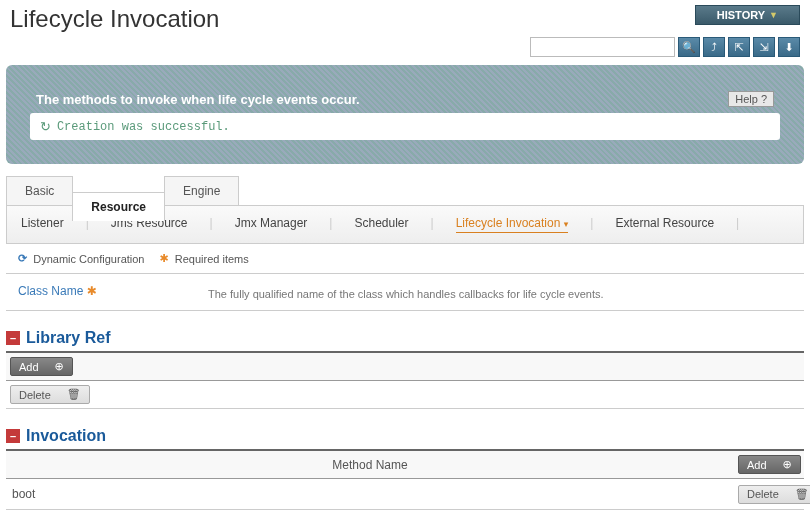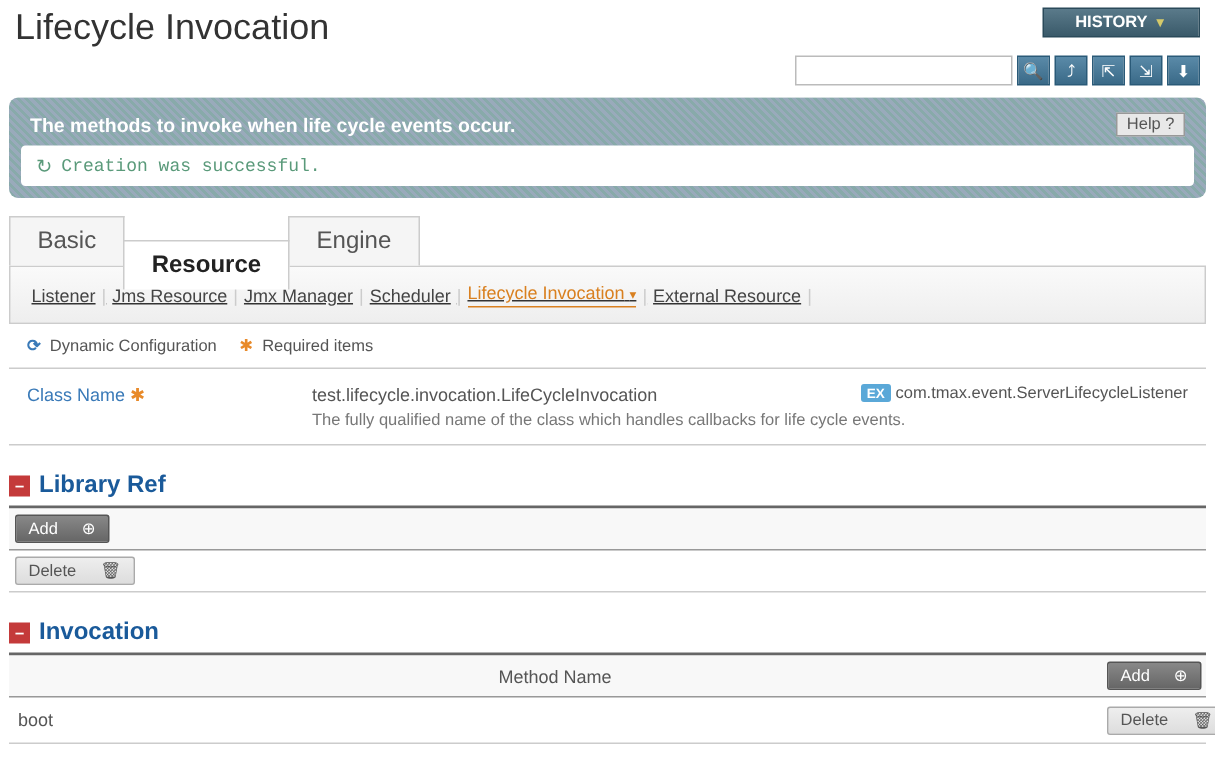--- a/index.html
+++ b/index.html
@@ -4,31 +4,31 @@
 <style>
 * { box-sizing: border-box; margin: 0; padding: 0; }
 body { font-family: Arial, sans-serif; font-size: 12px; color: #333; background: #fff; width: 810px; }
 .header-row { display: flex; justify-content: space-between; align-items: flex-start; padding: 5px 10px 0 10px; }
 .page-title { font-size: 24px; font-weight: normal; color: #333; }
 .history-btn { background: linear-gradient(#5a7a8a,#3a5a6a); color: #fff; padding: 3px 21px; border: 1px solid #2a4a5a; font-size: 11px; font-weight: bold; cursor: pointer; display: flex; align-items: center; gap: 4px; }
 .history-btn .chev { font-size: 9px; color: #d4c96a; }
 .toolbar-row { display: flex; justify-content: flex-end; align-items: center; gap: 3px; padding: 4px 10px 8px 10px; }
 .search-box { width: 145px; height: 20px; border: 1px solid #bbb; padding: 2px 4px; font-size: 11px; }
 .tb-btn { width: 22px; height: 20px; background: linear-gradient(#5a8aa8,#3a6a88); border: 1px solid #2a5a78; display: flex; align-items: center; justify-content: center; color: #fff; cursor: pointer; font-size: 11px; }
-.info-panel { background: repeating-linear-gradient(45deg,#9ab,#9ab 2px,#8aa 2px,#8aa 4px); background-color: #8aa; margin: 0 6px; border-radius: 6px; padding: 8px; }
+.info-panel { background: repeating-linear-gradient(45deg,#9ab,#9ab 2px,#8aa 2px,#8aa 4px); background-color: #8aa; margin: 0 6px; border-radius: 6px; padding: 24px; }
 .info-head { display: flex; justify-content: space-between; align-items: center; padding: 2px 6px 6px 6px; }
 .info-text { color: #fff; font-weight: bold; font-size: 13px; }
 .help-btn { background: #e8e8e8; border: 1px solid #999; padding: 1px 6px; font-size: 11px; cursor: pointer; color: #555; }
 .msg-box { background: #fff; border-radius: 3px; padding: 6px 10px; display: flex; align-items: center; gap: 6px; }
 .msg-icon { color: #5a9a7a; font-size: 13px; }
 .msg-text { font-family: "Courier New", monospace; color: #5a9a7a; font-size: 12px; }
 .tabs { display: flex; margin: 12px 6px 0 6px; border-bottom: 1px solid #ccc; }
-.tab { padding: 7px 18px; border: 1px solid #ccc; border-bottom: none; background: #f5f5f5; color: #555; cursor: pointer; font-size: 16px; margin-right: -1px; }
+.tab { padding: 7px 18px; border: 1px solid #ccc; border-bottom: none; background: #f5f5f5; color: #555; cursor: pointer; font-size: 12px; margin-right: -1px; }
 .tab.active { background: #fff; font-weight: bold; color: #222; position: relative; top: 16px; }
-.subtabs { display: flex; align-items: center; gap: 4px; padding: 10px 14px; background: linear-gradient(#fafafa,#eee); border: 1px solid #ccc; border-top: none; margin: 0 6px; font-size: 12px; text-decoration: underline; }
+.subtabs { display: flex; gap: 22px; padding: 10px 14px; background: linear-gradient(#fafafa,#eee); border: 1px solid #ccc; border-top: none; margin: 0 6px; font-size: 12px; }
 .subtab { color: #444; cursor: pointer; }
 .subtab.active { color: #d98020; border-bottom: 1px solid #d98020; padding-bottom: 2px; }
 .subtab-sep { color: #ccc; }
 .dropdown-arrow { color: #d98020; font-size: 9px; }
 .legend { display: flex; align-items: center; gap: 6px; padding: 8px 12px; font-size: 11px; color: #555; border-bottom: 1px solid #ccc; margin: 0 6px; }
 .refresh-icon { color: #3a7ab8; font-weight: bold; }
 .star { color: #e88a2a; }
 .field-row { display: flex; padding: 10px 12px; border-bottom: 1px solid #ccc; margin: 0 6px; }
 .field-label { width: 190px; color: #3a7ab8; font-size: 12px; }
 .field-content { flex: 1; }
@@ -110,27 +110,20 @@
   <span class="star">✱</span>
   <span>Required items</span>
 </div>
 
 <div class="field-row">
   <div class="field-label">
     <span>Class Name</span>
     <span class="star">✱</span>
   </div>
   <div class="field-content">
-    <div style="display:flex; justify-content:space-between; align-items:flex-start;">
-      <span class="field-value">test.lifecycle.invocation.LifeCycleInvocation</span>
-      <span class="field-example">
-        <span class="ex-badge">EX</span>
-        <span>com.tmax.event.ServerLifecycleListener</span>
-      </span>
-    </div>
     <div class="field-desc">The fully qualified name of the class which handles callbacks for life cycle events.</div>
   </div>
 </div>
 
 <div class="section">
   <div class="section-title">
     <span class="collapse-icon">–</span>
     <span>Library Ref</span>
   </div>
   <div class="table-head">

